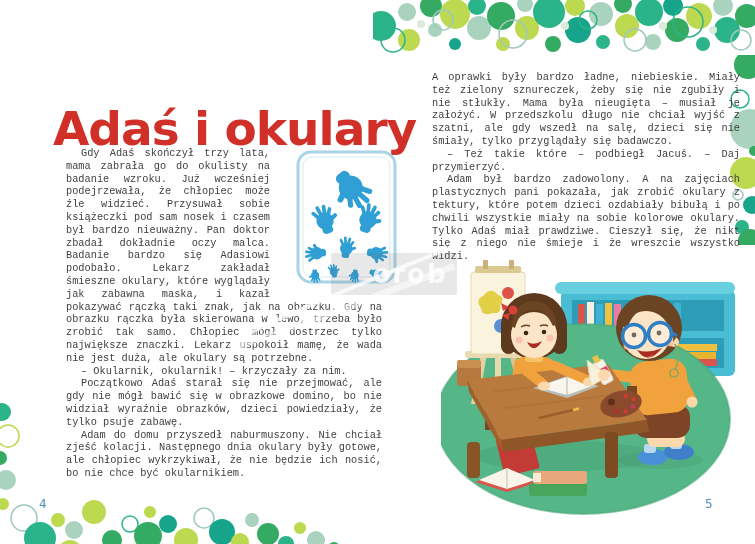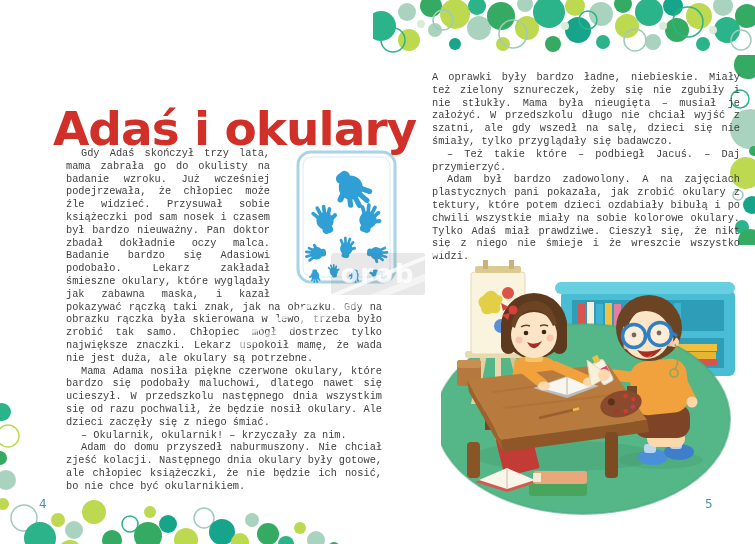--- a/index.html
+++ b/index.html
@@ -28,21 +28,21 @@
   .page-num{
     position:absolute;z-index:5;font-family:"DejaVu Sans", sans-serif;
     font-size:12px;color:#4c8fb4;
   }
   .page-num-left{left:39px;top:497px;}
   .page-num-right{left:705px;top:497px;}
   .illo{position:absolute;left:441px;top:256px;width:294px;height:260px;z-index:1;}
   .watermark{
     position:absolute;left:331px;top:253px;width:94px;height:42px;z-index:3;
     background:rgba(110,110,110,0.16);border-radius:3px;
-    display:flex;align-items:center;justify-content:center;
+    display:flex;align-items:center;justify-content:center;padding-left:32px;
   }
   .watermark span{
     font-family:"DejaVu Sans", sans-serif;font-weight:bold;font-size:26px;
     color:rgba(255,255,255,0.8);letter-spacing:2px;
   }
   .swirl{position:absolute;left:238px;top:238px;z-index:3;pointer-events:none;}
 </style>
 </head>
 <body>
 
@@ -161,23 +161,23 @@
         <use href="#hnd" transform="translate(23,103) rotate(-95) scale(0.78)"></use>
         <use href="#hnd" transform="translate(50,101) rotate(8) scale(0.78)"></use>
         <use href="#hnd" transform="translate(78,103) rotate(98) scale(0.78)"></use>
         <use href="#hnd" transform="translate(19,124) rotate(175) scale(0.5)"></use>
         <use href="#hnd" transform="translate(38,123) rotate(-12) scale(0.5)"></use>
         <use href="#hnd" transform="translate(59,124) rotate(188) scale(0.48)"></use>
         <use href="#hnd" transform="translate(78,123) rotate(112) scale(0.5)"></use>
       </svg>
     </span><span>Gdy Adaś skończył trzy lata, mama zabrała go do okulisty na badanie wzroku. Już wcześniej podejrzewała, że chłopiec może źle widzieć. Przysuwał sobie książeczki pod sam nosek i czasem był bardzo nieuważny. Pan doktor zbadał dokładnie oczy malca. Badanie bardzo się Adasiowi podobało. Lekarz zakładał śmieszne okulary, które wyglądały jak zabawna maska, i kazał pokazywać rączką taki znak, jak na obrazku. Gdy na obrazku rączka była skierowana w lewo, trzeba było zrobić tak samo. Chłopiec mógł dostrzec tylko największe znaczki. Lekarz uspokoił mamę, że wada nie jest duża, ale okulary są potrzebne.</span>
   </p>
-  <p>Mama Adama nosiła piękne czerwone okulary, które bardzo się podobały maluchowi, dlatego nawet się ucieszył. W przedszkolu następnego dnia wszystkim się od razu pochwalił, że będzie nosił okulary. Ale dzieci zaczęły się z niego śmiać.</p>
   <p>– Okularnik, okularnik! – krzyczały za nim.</p>
-  <p>Adam do domu przyszedł naburmuszony. Nie chciał zjeść kolacji. Następnego dnia okulary były gotowe, ale chłopiec książeczki, że nie będzie ich nosić, bo nie chce być okularnikiem.</p>
+  <p>Początkowo Adaś starał się nie przejmować, ale gdy nie mógł bawić się w obrazkowe domino, bo nie widział wyraźnie obrazków, dzieci powiedziały, że tylko psuje zabawę.</p>
+  <p>Adam do domu przyszedł naburmuszony. Nie chciał zjeść kolacji. Następnego dnia okulary były gotowe, ale chłopiec wykrzykiwał, że nie będzie ich nosić, bo nie chce być okularnikiem.</p>
 </div>
 
 <div class="page-num page-num-left">4</div>
 
 <div class="text-block text-right">
   <p class="no-indent">A oprawki były bardzo ładne, niebieskie. Miały też zielony sznureczek, żeby się nie zgubiły i nie stłukły. Mama była nieugięta – musiał je założyć. W przedszkolu długo nie chciał wyjść z szatni, ale gdy wszedł na salę, dzieci się nie śmiały, tylko przyglądały się badawczo.</p>
   <p>– Też takie które – podbiegł Jacuś. – Daj przymierzyć.</p>
   <p>Adam był bardzo zadowolony. A na zajęciach plastycznych pani pokazała, jak zrobić okulary z tektury, które potem dzieci ozdabiały bibułą i po chwili wszystkie miały na sobie kolorowe okulary. Tylko Adaś miał prawdziwe. Cieszył się, że nikt się z niego nie śmieje i że wreszcie wszystko widzi.</p>
 </div>
 

